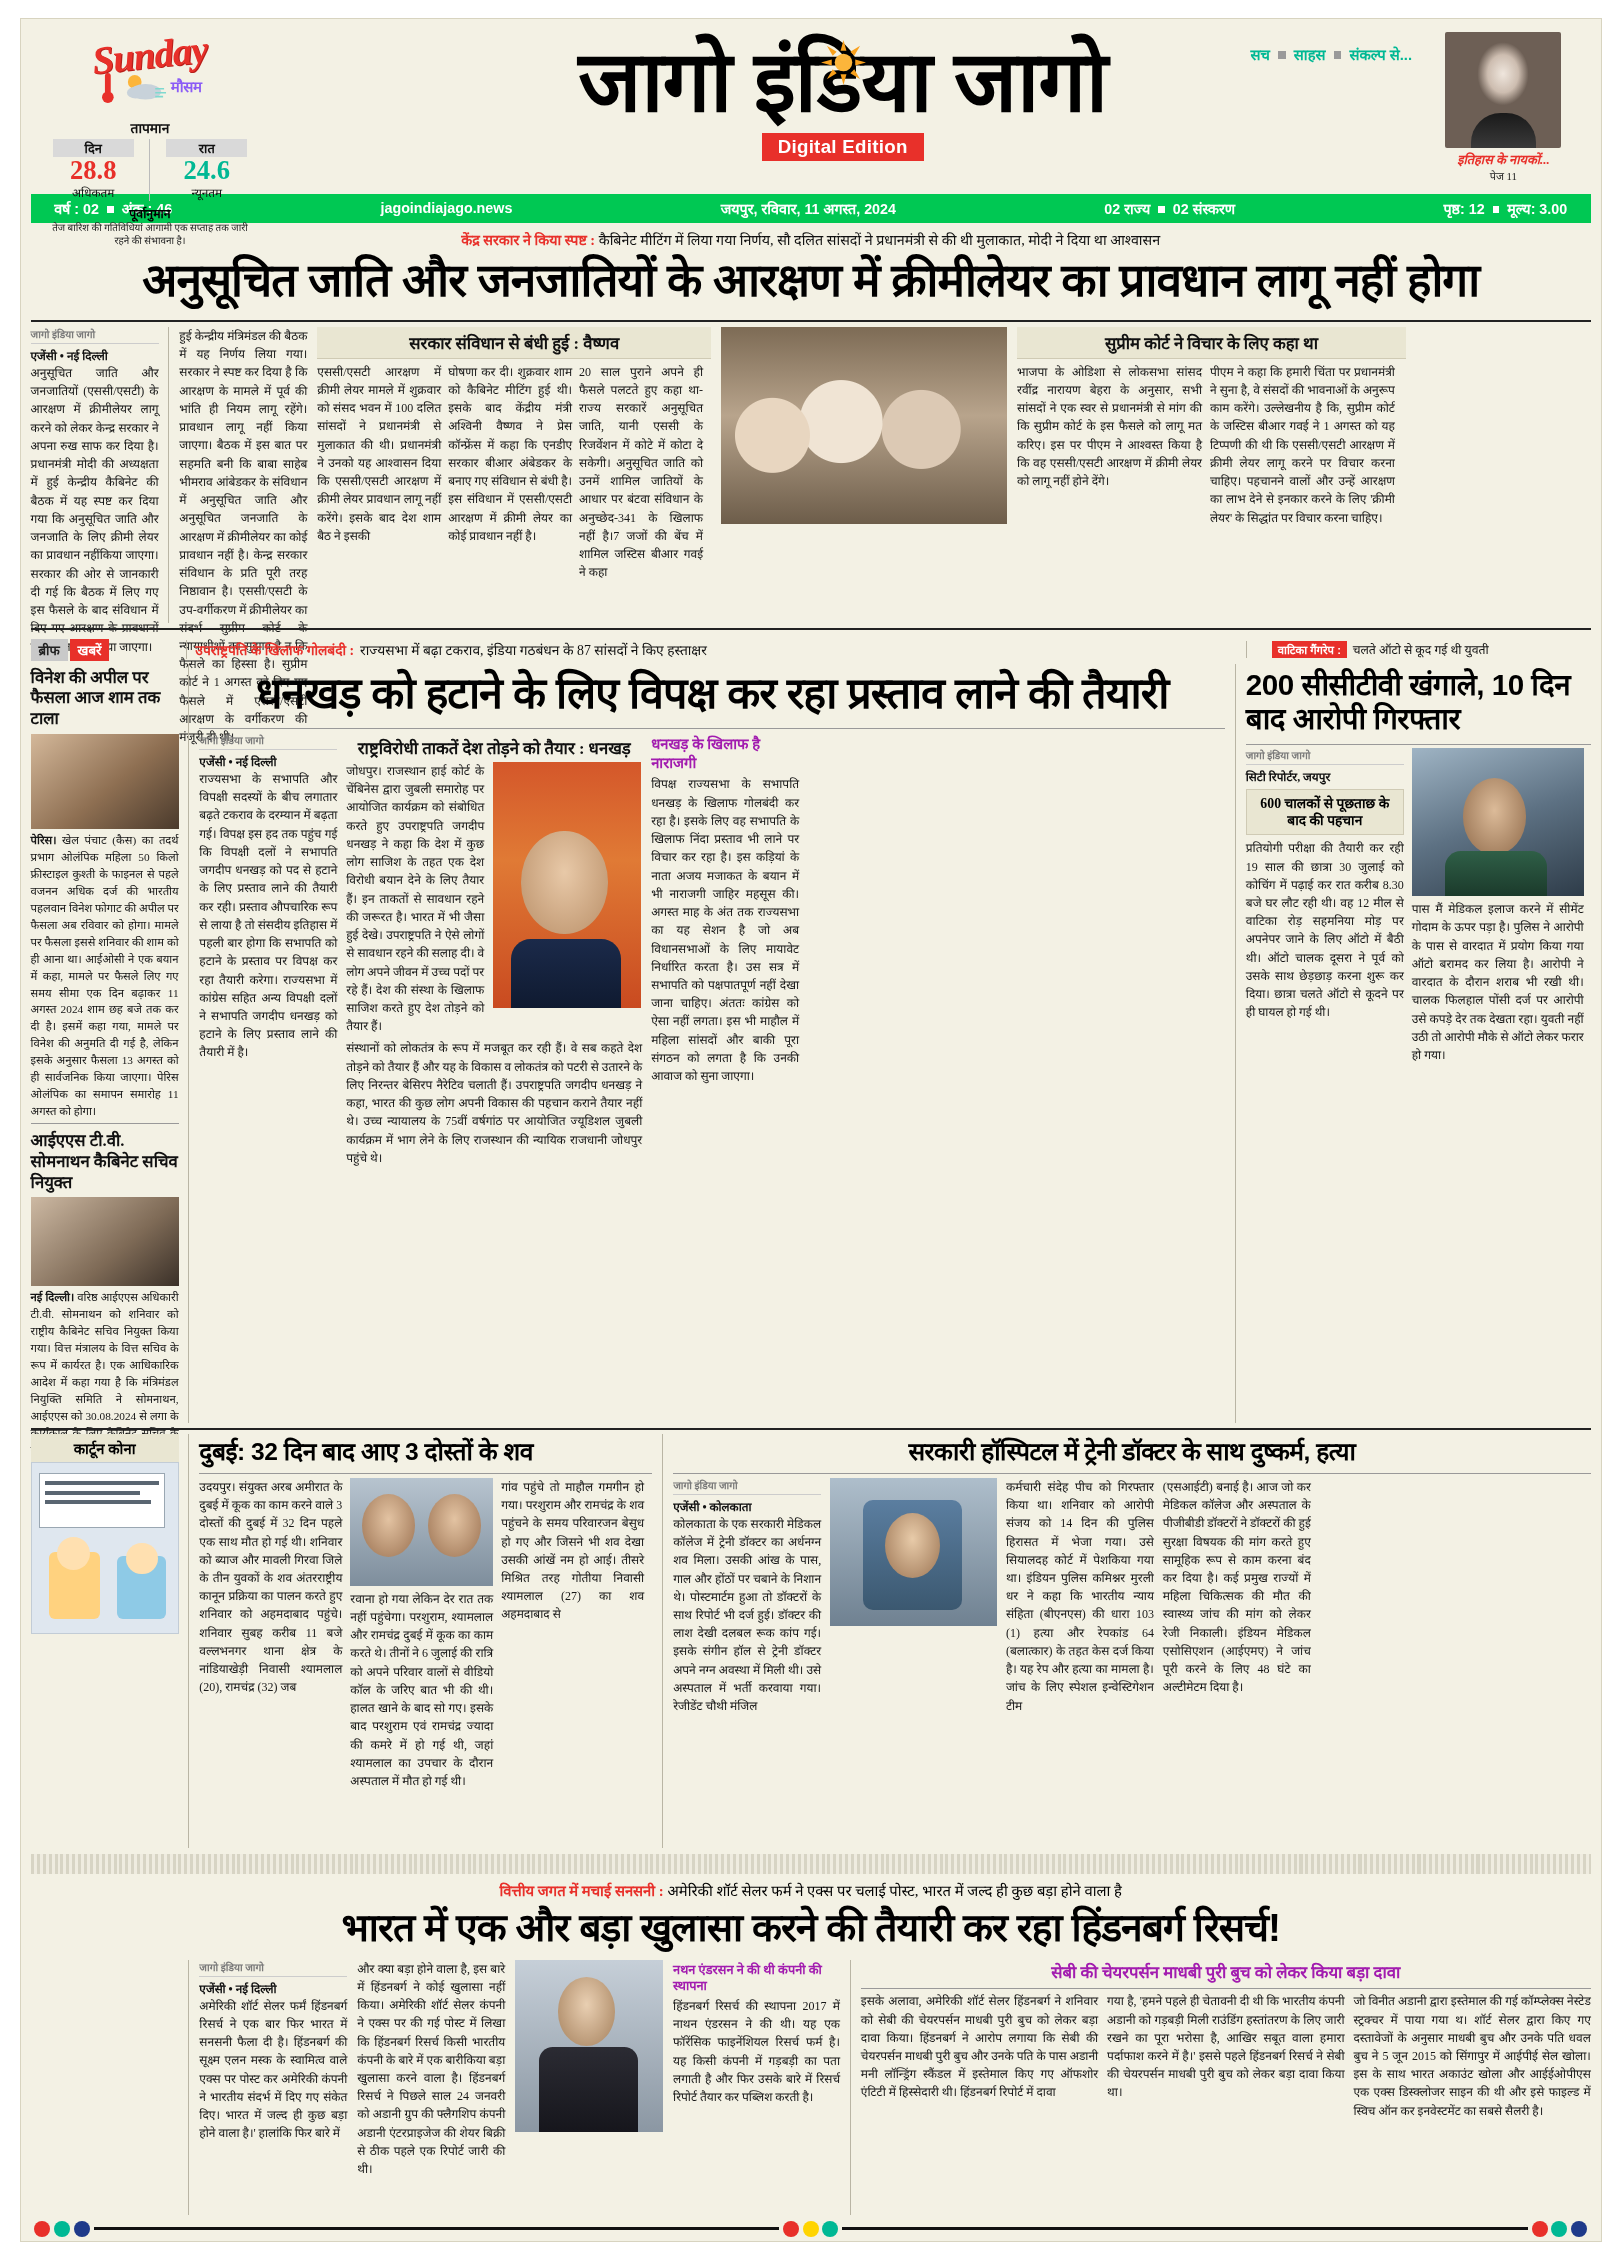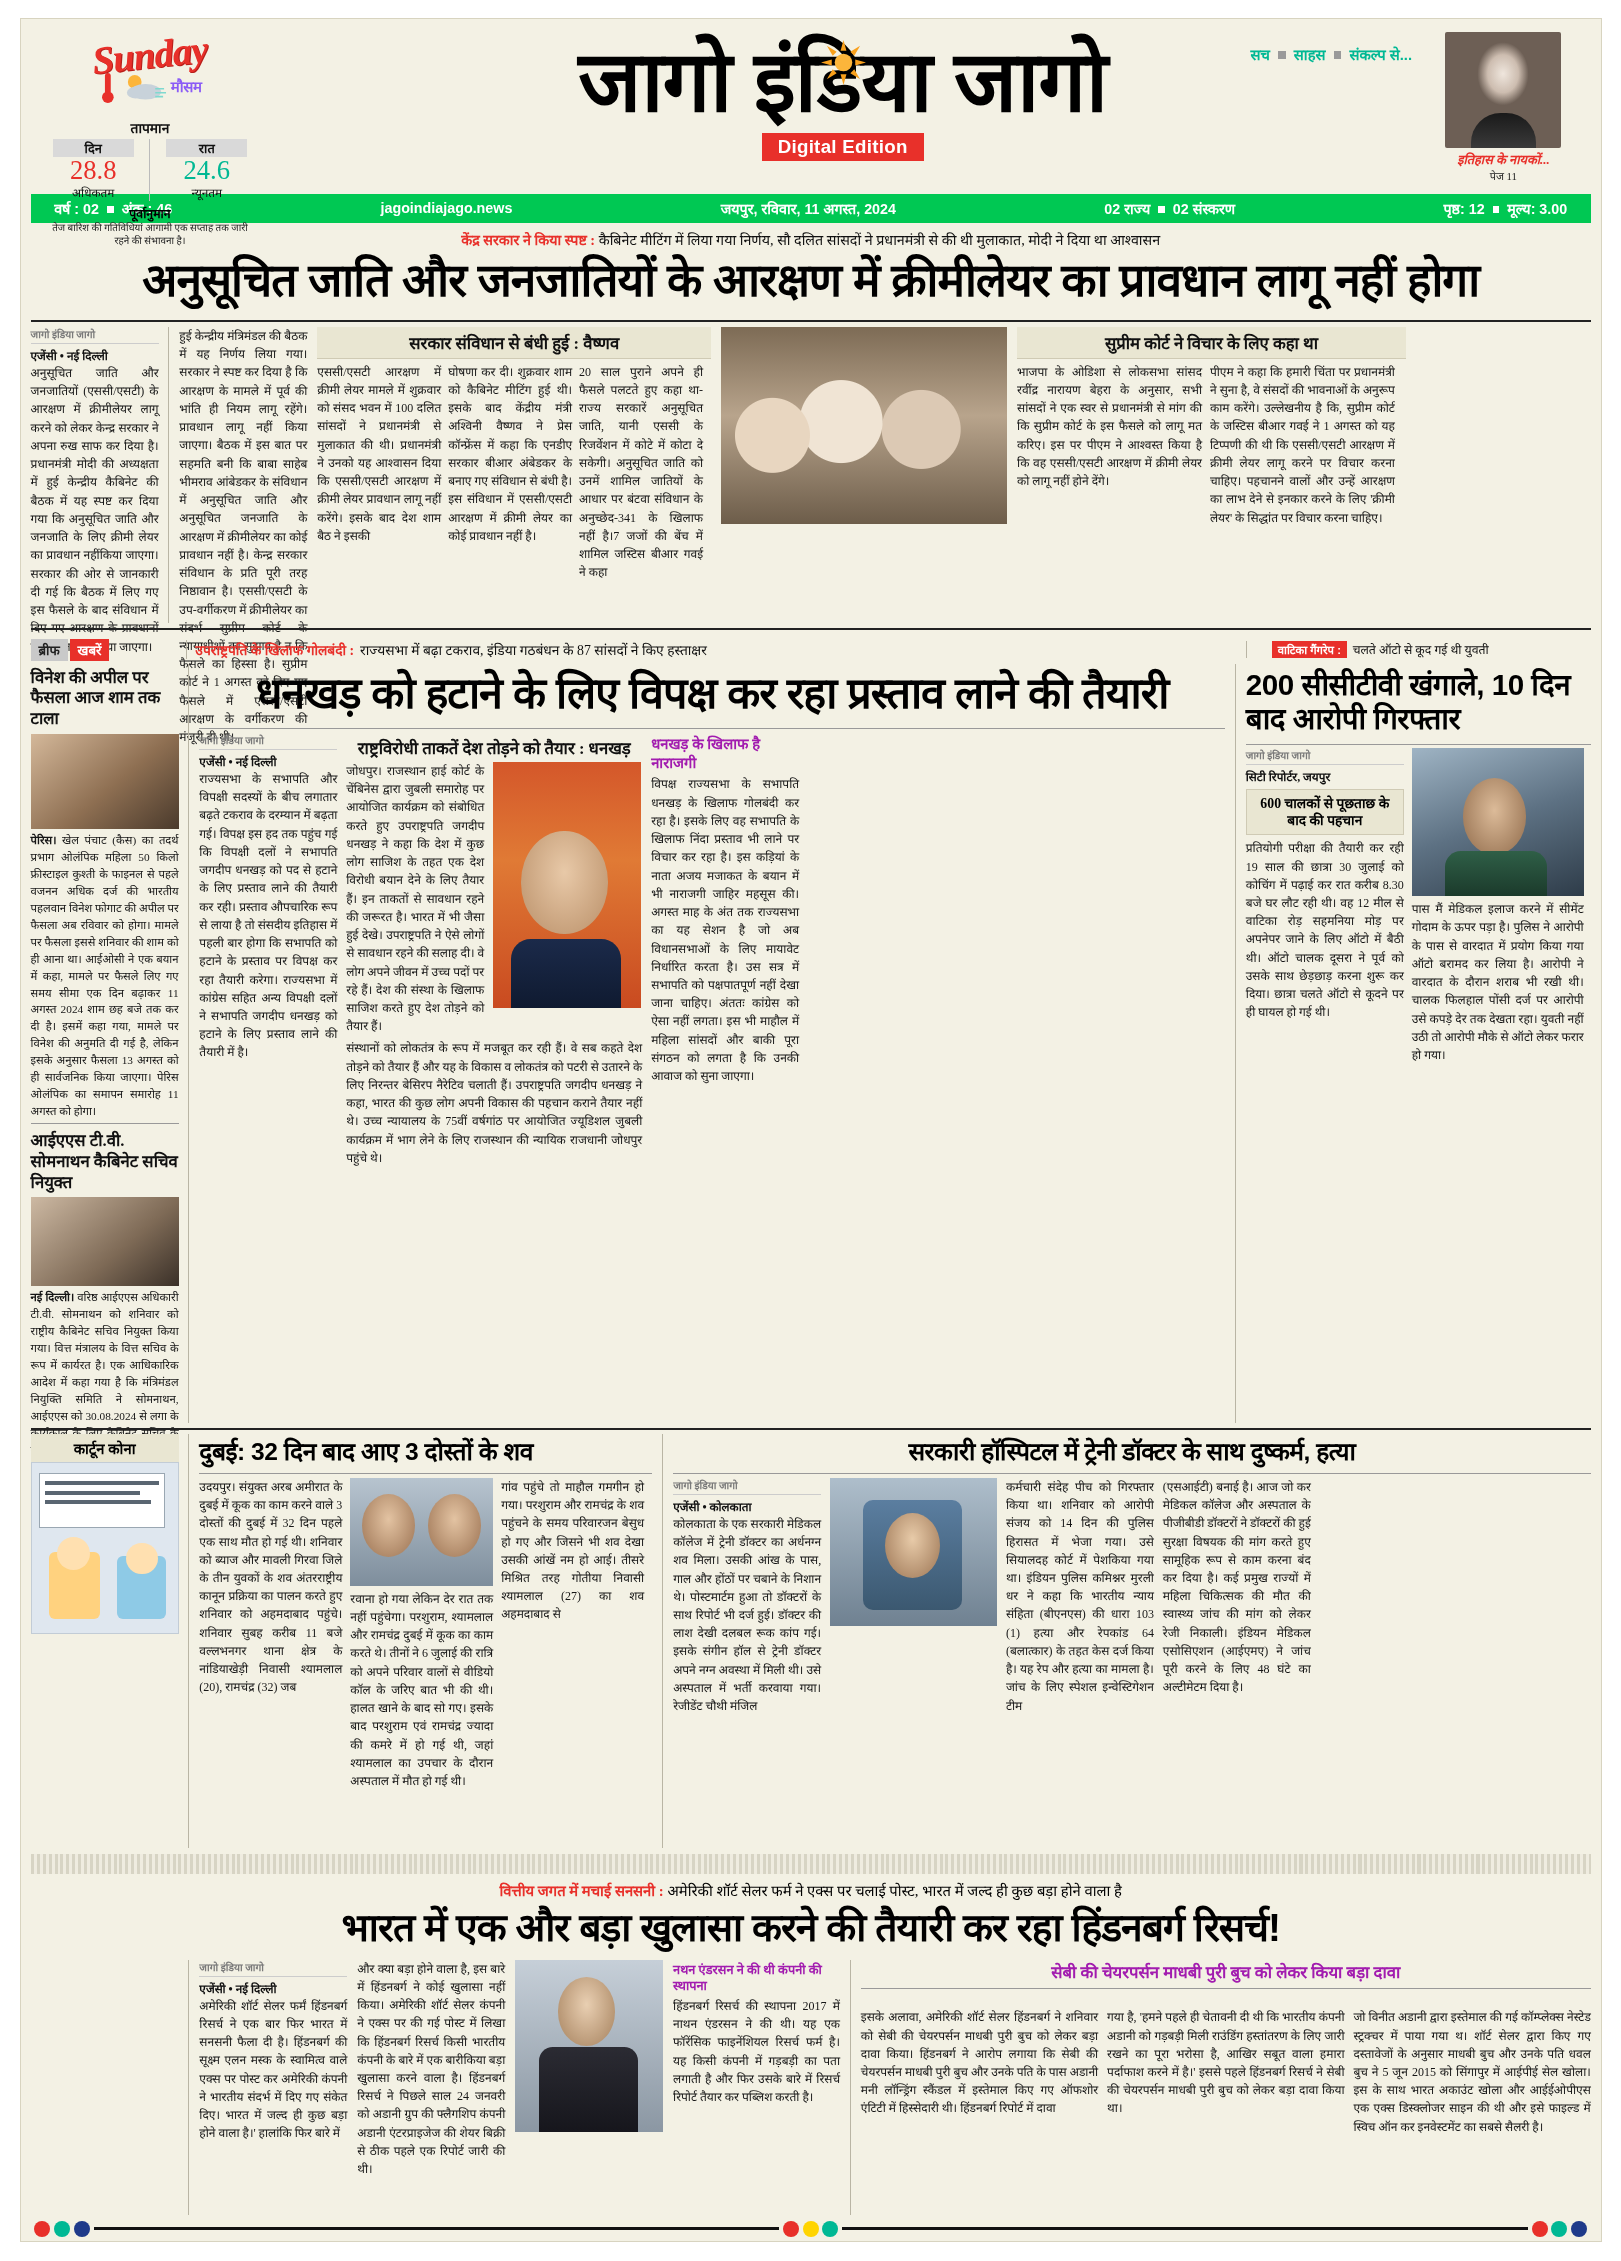--- a/index.html
+++ b/index.html
@@ -32,21 +32,21 @@
     font-style: italic; font-weight: bold;
     font-size: 39px; color: #e8302a; letter-spacing: -1px;
     transform: rotate(-6deg); display: inline-block;
     text-shadow: 1px 1px 0 #b81f1a;
   }
   .w-mausam { font-size: 15px; font-weight: bold; color: #8b5cf6; margin-top: -3.9px; letter-spacing: -0.3px;}
   .w-tapman { font-size: 13.8px; font-weight: bold; color: #111; margin-top: 13.8px; }
   .w-temps { display: flex; justify-content: center; gap: 15.8px; margin-top: 2px; }
   .w-col { width: 81px; }
   .w-lab { background: #d9d9d9; font-size: 12.8px; font-weight: bold; color: #111; padding: 0 2px;}
-  .w-val { font-size: 26.6px; font-weight: normal; line-height: 1.02; }
+  .w-val { font-size: 26.6px; font-weight: bold; line-height: 1.02; }
   .w-day .w-val { color: #e8302a; }
   .w-night .w-val { color: #00b894; }
   .w-sub { font-size: 11.8px; color: #111; }
   .w-div { width: 1px; background: #bbb; }
   .w-fore-t { font-size: 12.3px; font-weight: bold; margin-top: 3.9px; }
   .w-fore { font-size: 9.9px; line-height: 1.25; color: #222; padding: 0 9.9px; }
 
   .title-wrap { flex: 1; text-align: center; position: relative; padding-top: 5.9px; }
   .jij-title {
     font-size: 85px; font-weight: bold; color: #000;
@@ -484,21 +484,21 @@
       </div>
     </div>
     <div style="width:167px;">
       <div class="subhead-r" style="font-size:12.8px;">नथन एंडरसन ने की थी कंपनी की स्थापना</div>
       <div class="col">हिंडनबर्ग रिसर्च की स्थापना 2017 में नाथन एंडरसन ने की थी। यह एक फॉरेंसिक फाइनेंशियल रिसर्च फर्म है। यह किसी कंपनी में गड़बड़ी का पता लगाती है और फिर उसके बारे में रिसर्च रिपोर्ट तैयार कर पब्लिश करती है।</div>
     </div>
     <div class="vsep"></div>
     <div style="flex:1;">
       <div class="subhead-r" style="text-align:center;font-size:16.7px;">सेबी की चेयरपर्सन माधबी पुरी बुच को लेकर किया बड़ा दावा</div>
       <hr class="rule">
-      <div style="display:flex;gap:8.9px;margin-top:19px;">
+      <div style="display:flex;gap:8.9px;margin-top:3px;">
         <div class="col" style="flex:1;">इसके अलावा, अमेरिकी शॉर्ट सेलर हिंडनबर्ग ने शनिवार को सेबी की चेयरपर्सन माधबी पुरी बुच को लेकर बड़ा दावा किया। हिंडनबर्ग ने आरोप लगाया कि सेबी की चेयरपर्सन माधबी पुरी बुच और उनके पति के पास अडानी मनी लॉन्ड्रिंग स्कैंडल में इस्तेमाल किए गए ऑफशोर एंटिटी में हिस्सेदारी थी। हिंडनबर्ग रिपोर्ट में दावा</div>
         <div class="col" style="flex:1;">गया है, 'हमने पहले ही चेतावनी दी थी कि भारतीय कंपनी अडानी को गड़बड़ी मिली राउंडिंग हस्तांतरण के लिए जारी रखने का पूरा भरोसा है, आखिर सबूत वाला हमारा पर्दाफाश करने में है।' इससे पहले हिंडनबर्ग रिसर्च ने सेबी की चेयरपर्सन माधबी पुरी बुच को लेकर बड़ा दावा किया था।</div>
         <div class="col" style="flex:1;">जो विनीत अडानी द्वारा इस्तेमाल की गई कॉम्प्लेक्स नेस्टेड स्ट्रक्चर में पाया गया थ। शॉर्ट सेलर द्वारा किए गए दस्तावेजों के अनुसार माधबी बुच और उनके पति धवल बुच ने 5 जून 2015 को सिंगापुर में आईपीई सेल खोला। इस के साथ भारत अकाउंट खोला और आईईओपीएस एक एक्स डिस्क्लोजर साइन की थी और इसे फाइल्ड में स्विच ऑन कर इनवेस्टमेंट का सबसे सैलरी है।</div>
       </div>
     </div>
   </div>
 
   <div class="colorbar">
     <span class="cb" style="background:#e8302a"></span>
     <span class="cb" style="background:#00b894"></span>

